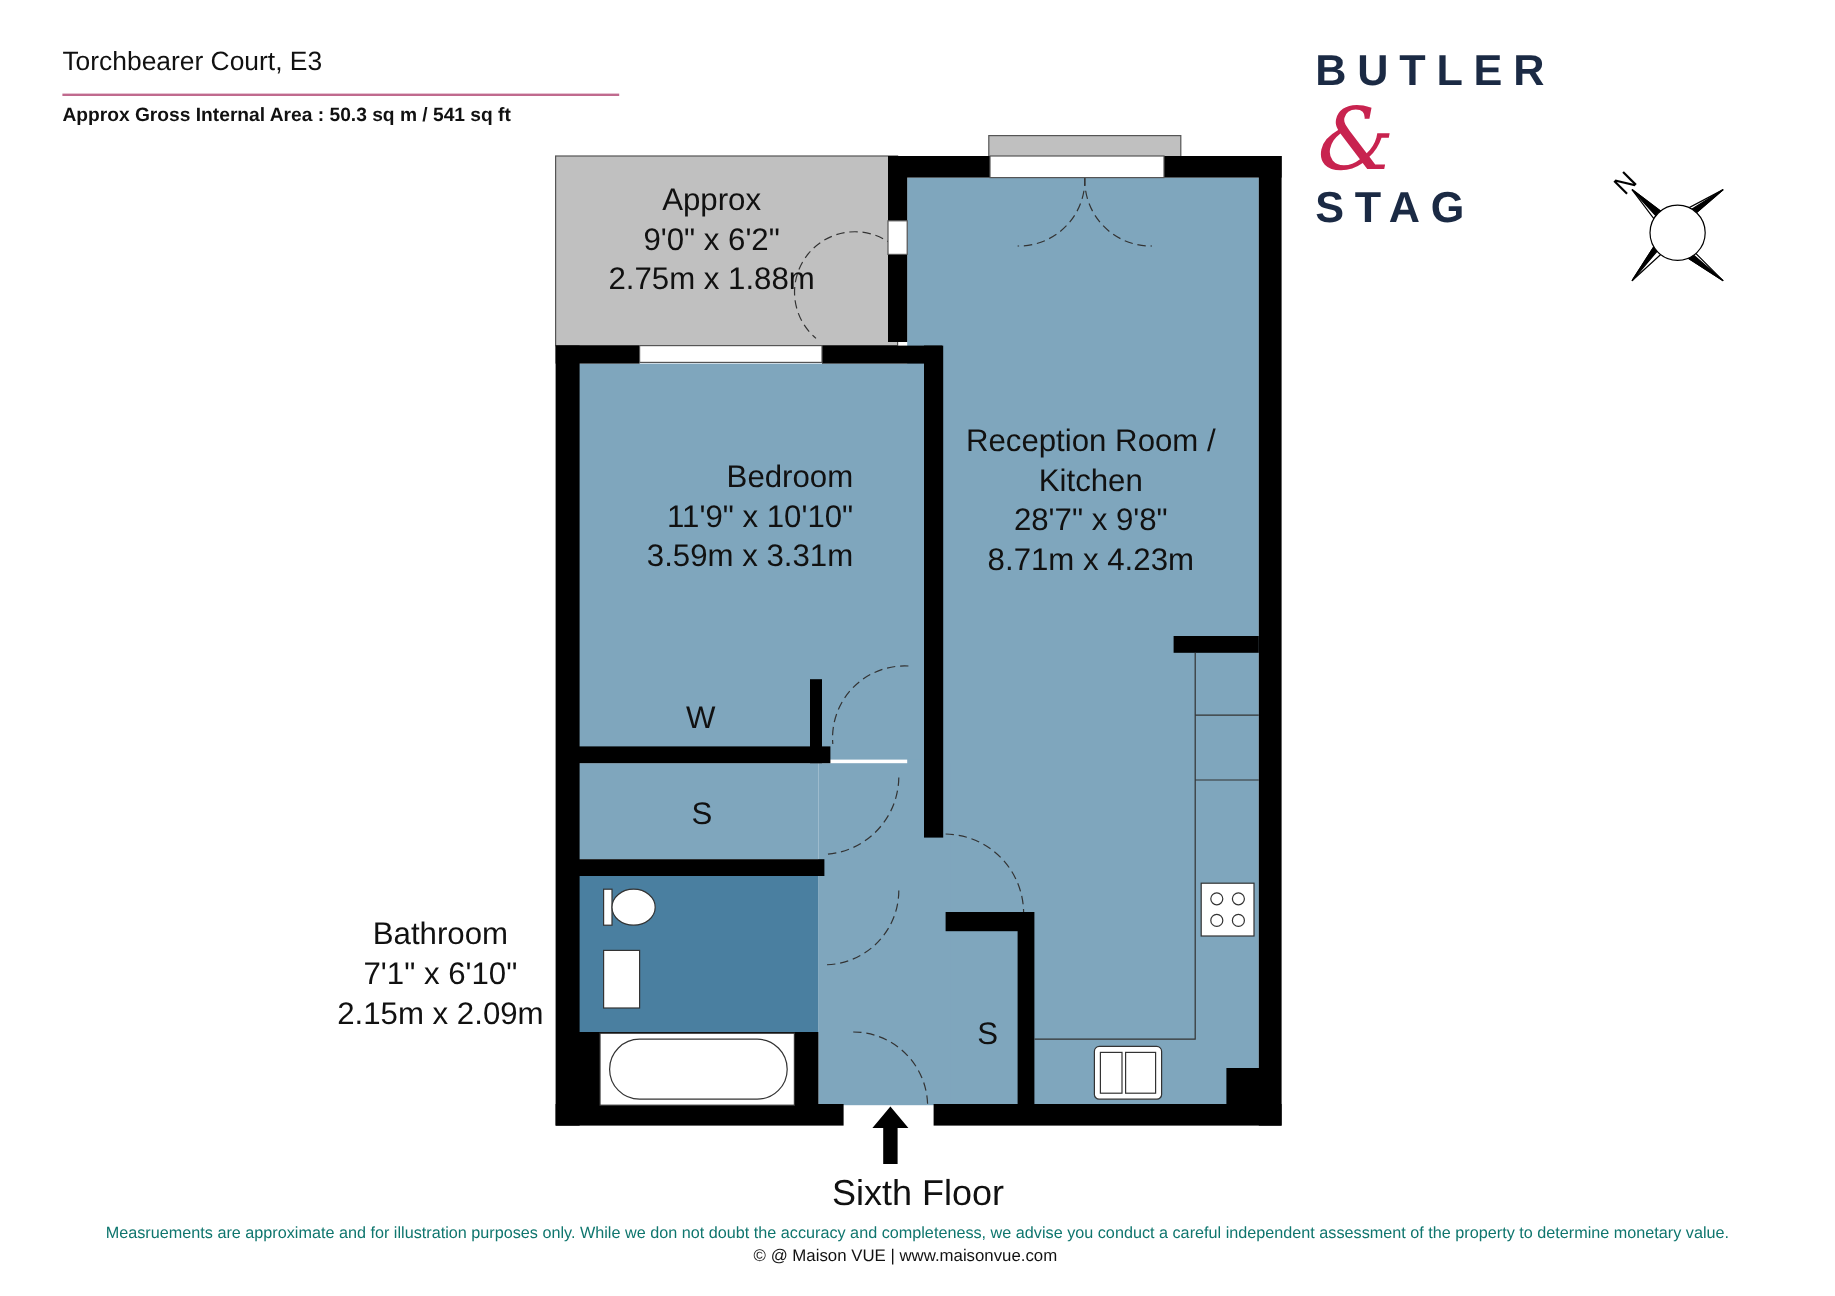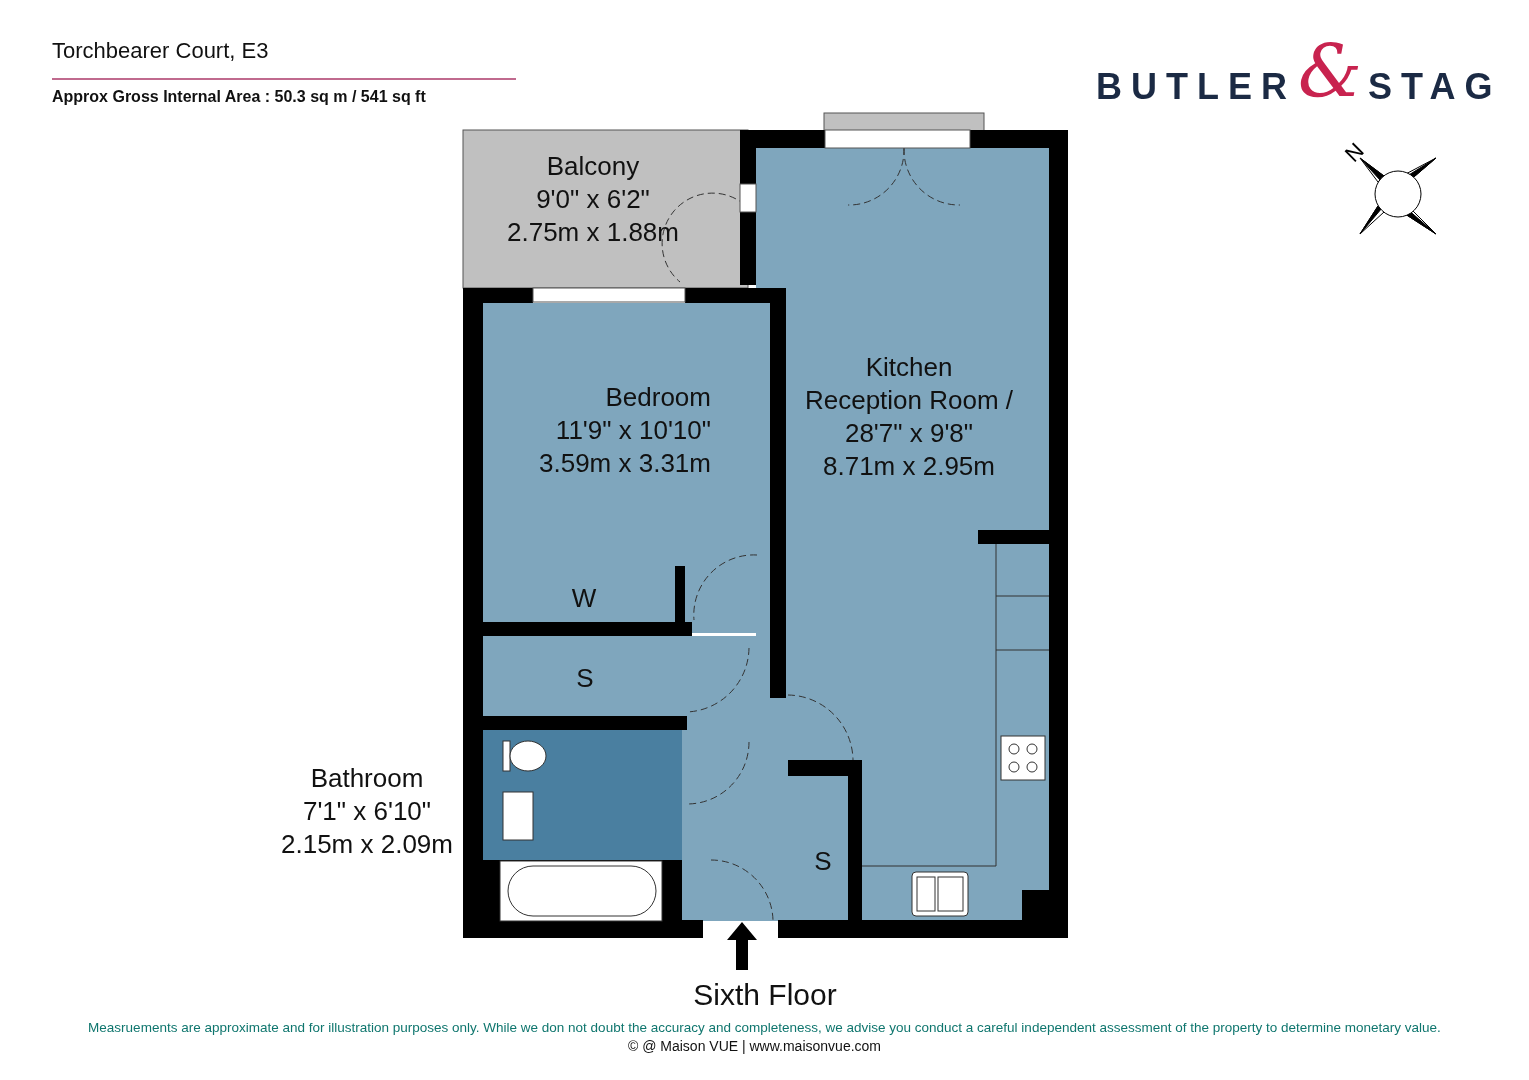--- a/index.html
+++ b/index.html
@@ -1,21 +1,21 @@
 <!DOCTYPE html>
 <html><head>
 <meta charset="utf-8">
 <style>
   html,body{margin:0;padding:0;background:#ffffff;}
   body{width:1529px;height:1080px;position:relative;overflow:hidden;font-family:"Liberation Sans",sans-serif;color:#111;}
   .abs{position:absolute;}
   .title{left:52px;top:38px;font-size:22px;color:#111;}
   .title-rule{left:52px;top:78px;width:464px;height:2px;background:#c06a8e;}
   .subtitle{left:52px;top:88px;font-size:16px;font-weight:bold;color:#111;}
-  .logo{left:1096px;top:38px;height:70px;display:flex;align-items:flex-end;}
+  .logo{left:1096px;top:38px;height:70px;display:flex;align-items:flex-start;flex-direction:column;}
   .logo-word{font-size:36px;font-weight:bold;letter-spacing:9px;color:#1b2a44;}
   .logo-amp{font-family:"DejaVu Serif",serif;font-size:72px;font-style:italic;color:#c8234f;margin:0 6px 0 2px;line-height:1;}
   .compass{left:1338px;top:136px;width:104px;height:104px;}
   .plan{left:0;top:0;width:1529px;height:1080px;}
   .room-label{position:absolute;text-align:center;font-size:26px;line-height:33px;color:#111;white-space:nowrap;transform:translateX(-50%);}
   .floor-label{left:765px;top:978px;font-size:30px;transform:translateX(-50%);white-space:nowrap;}
   .disclaimer{left:0;top:1020px;width:1529px;text-align:center;font-size:13.5px;color:#0f766e;}
   .credit{left:0;top:1038px;width:1509px;text-align:center;font-size:14px;color:#111;}
 </style>
 </head>
@@ -128,30 +128,30 @@
   <g fill="#fff" stroke="#555" stroke-width="1">
     <rect x="533" y="288" width="152" height="14"></rect>
     <rect x="825" y="130" width="145" height="18"></rect>
     <rect x="740" y="184" width="16" height="28"></rect>
   </g>
 
   <polygon points="742,922 727,940 736,940 736,970 748,970 748,940 757,940" fill="#000"></polygon>
 </svg>
 
 <div class="room-label" style="left:593px;top:150px;">
-  <div>Balcony</div>
+  <div>Approx</div>
   <div>9'0" x 6'2"</div>
   <div>2.75m x 1.88m</div>
 </div>
 
 <div class="room-label" style="left:909px;top:351px;">
+  <div>Reception Room /</div>
   <div>Kitchen</div>
-  <div>Reception Room /</div>
   <div>28'7" x 9'8"</div>
-  <div>8.71m x 2.95m</div>
+  <div>8.71m x 4.23m</div>
 </div>
 
 <div class="room-label" style="left:625px;top:381px;text-align:right;">
   <div>Bedroom</div>
   <div>11'9" x 10'10"</div>
   <div>3.59m x 3.31m</div>
 </div>
 
 <div class="room-label" style="left:367px;top:762px;">
   <div>Bathroom</div>

